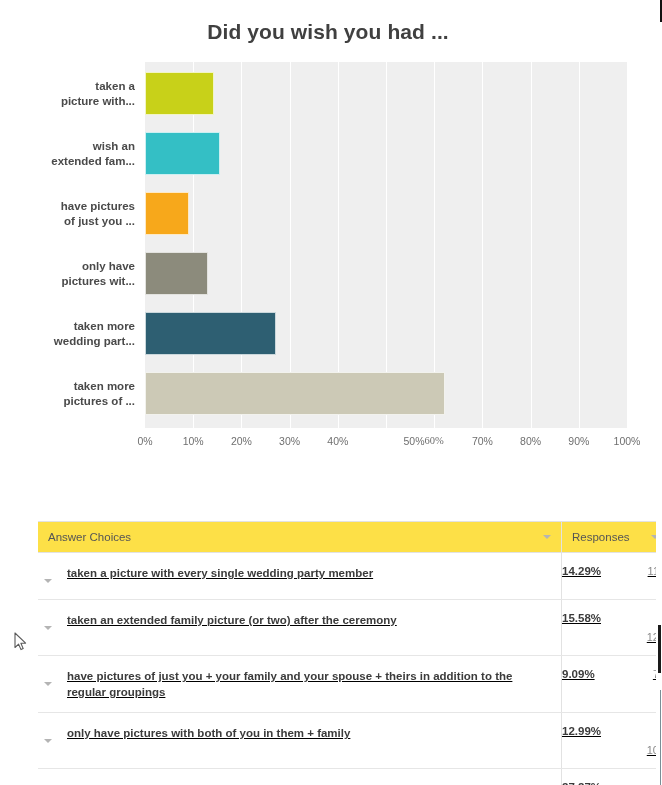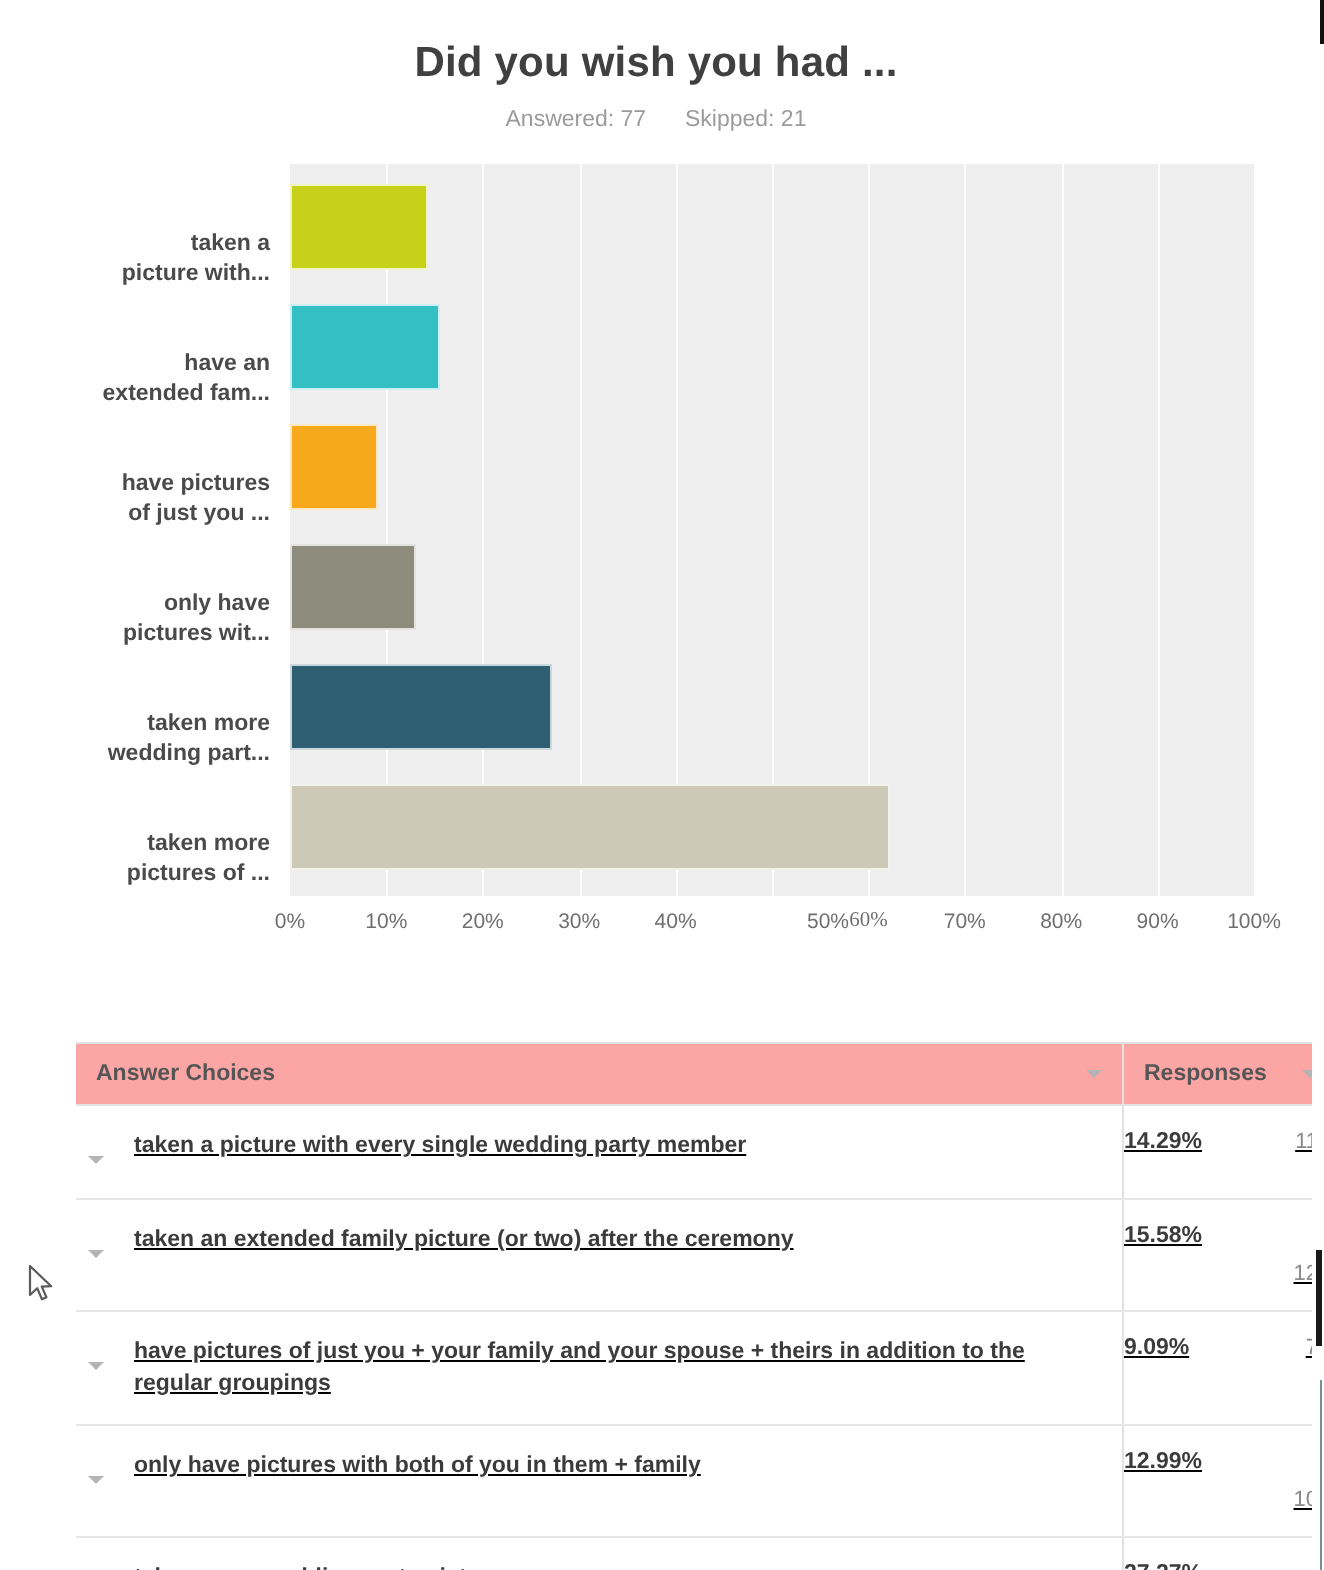--- a/index.html
+++ b/index.html
@@ -87,21 +87,21 @@
     text-align: right;
     padding-right: 10px;
     box-sizing: border-box;
     font-size: 11.5px;
     font-weight: bold;
     color: #4a4a4a;
     line-height: 15px;
   }
   #ylabels {
     position: absolute;
-    left: 0; top: 16px;
+    left: 0; top: 0;
     width: 145px;
     height: 366px;
   }
   #xaxis {
     position: absolute;
     left: 145px;
     top: 366px;
     width: 482px;
     height: 24px;
   }
@@ -120,25 +120,25 @@
     left: 38px;
     top: 521px;
     width: 590px;
   }
   table.results {
     width: 100%;
     border-collapse: collapse;
     table-layout: fixed;
   }
   table.results thead th {
-    background: #fca5a5;
+    background: #fde047;
     border-top: 1px solid #e2e2e2;
     border-bottom: 1px solid #e2e2e2;
     font-size: 11.5px;
-    font-weight: bold;
+    font-weight: normal;
     color: #555555;
     text-align: center;
     height: 30px;
     padding: 0 10px;
     vertical-align: middle;
   }
   th.col-answer { width: 503px; }
   th.col-resp {
     width: 87px;
     border-left: 1px solid #e2e2e2;
@@ -261,25 +261,20 @@
     pointer-events: none;
   }
 </style>
 </head>
 <body>
 
 <div id="page">
 
   <div id="chart-header">
     <div id="chart-title">Did you wish you had ...</div>
-    <div id="chart-sub">
-      <span>Answered: 77</span>
-      <span class="sep"></span>
-      <span>Skipped: 21</span>
-    </div>
   </div>
 
   <div id="chart-wrap">
     <div id="plot">
         <div class="gridline" style="left: 48.2px;"></div>
         <div class="gridline" style="left: 96.4px;"></div>
         <div class="gridline" style="left: 144.6px;"></div>
         <div class="gridline" style="left: 192.8px;"></div>
         <div class="gridline" style="left: 241px;"></div>
         <div class="gridline" style="left: 289.2px;"></div>
@@ -287,21 +282,21 @@
         <div class="gridline" style="left: 385.6px;"></div>
         <div class="gridline" style="left: 433.8px;"></div>
         <div class="gridline" style="left: 482px;"></div>
       </div>
     <div id="ylabels">
         <div class="ylabel" style="top: 16.5px;">
           <div>taken a</div>
           <div>picture with...</div>
         </div>
         <div class="ylabel" style="top: 76.5px;">
-          <div>have an</div>
+          <div>wish an</div>
           <div>extended fam...</div>
         </div>
         <div class="ylabel" style="top: 136.5px;">
           <div>have pictures</div>
           <div>of just you ...</div>
         </div>
         <div class="ylabel" style="top: 196.5px;">
           <div>only have</div>
           <div>pictures wit...</div>
         </div>

